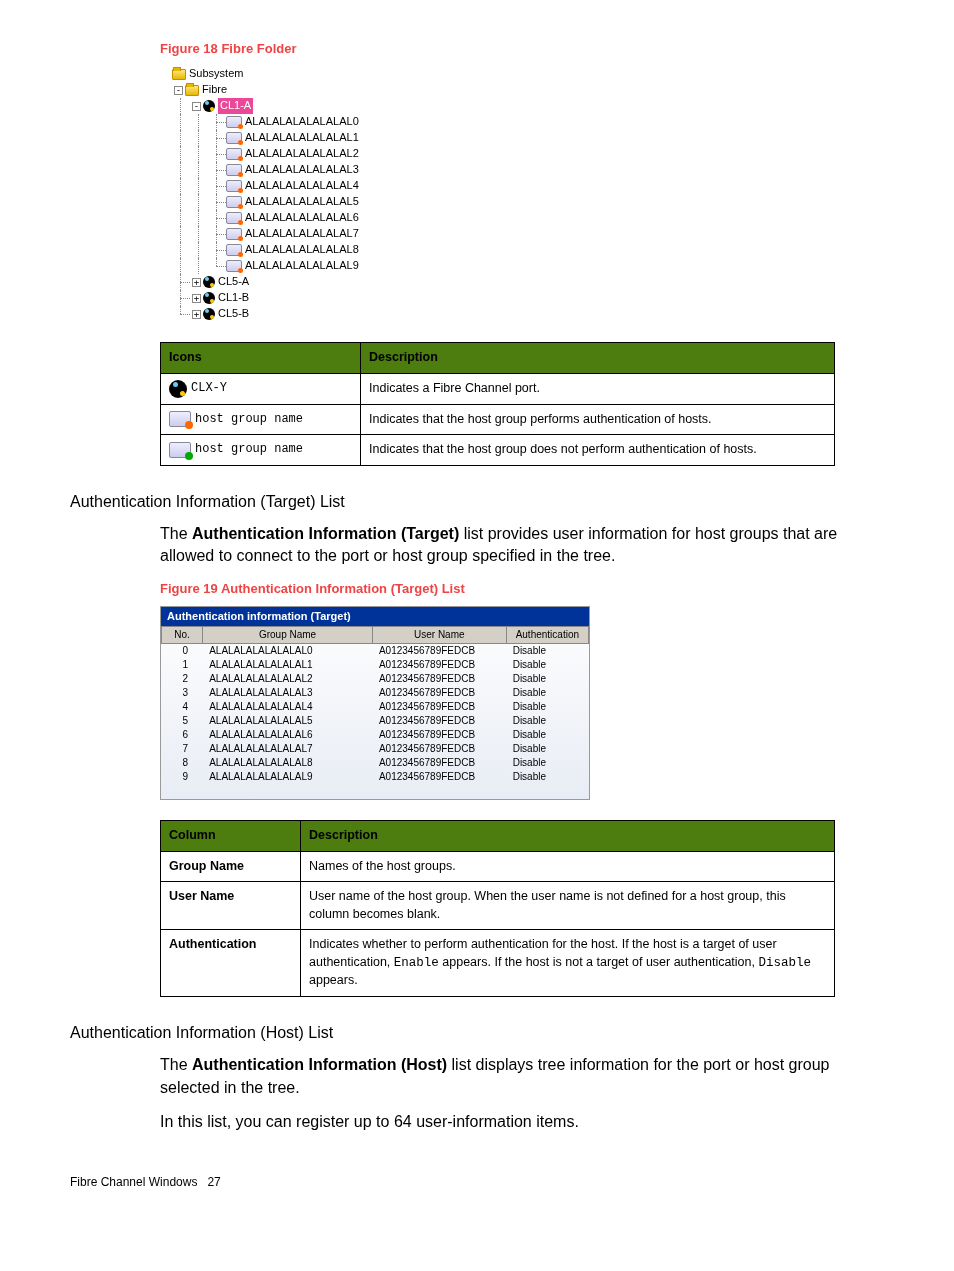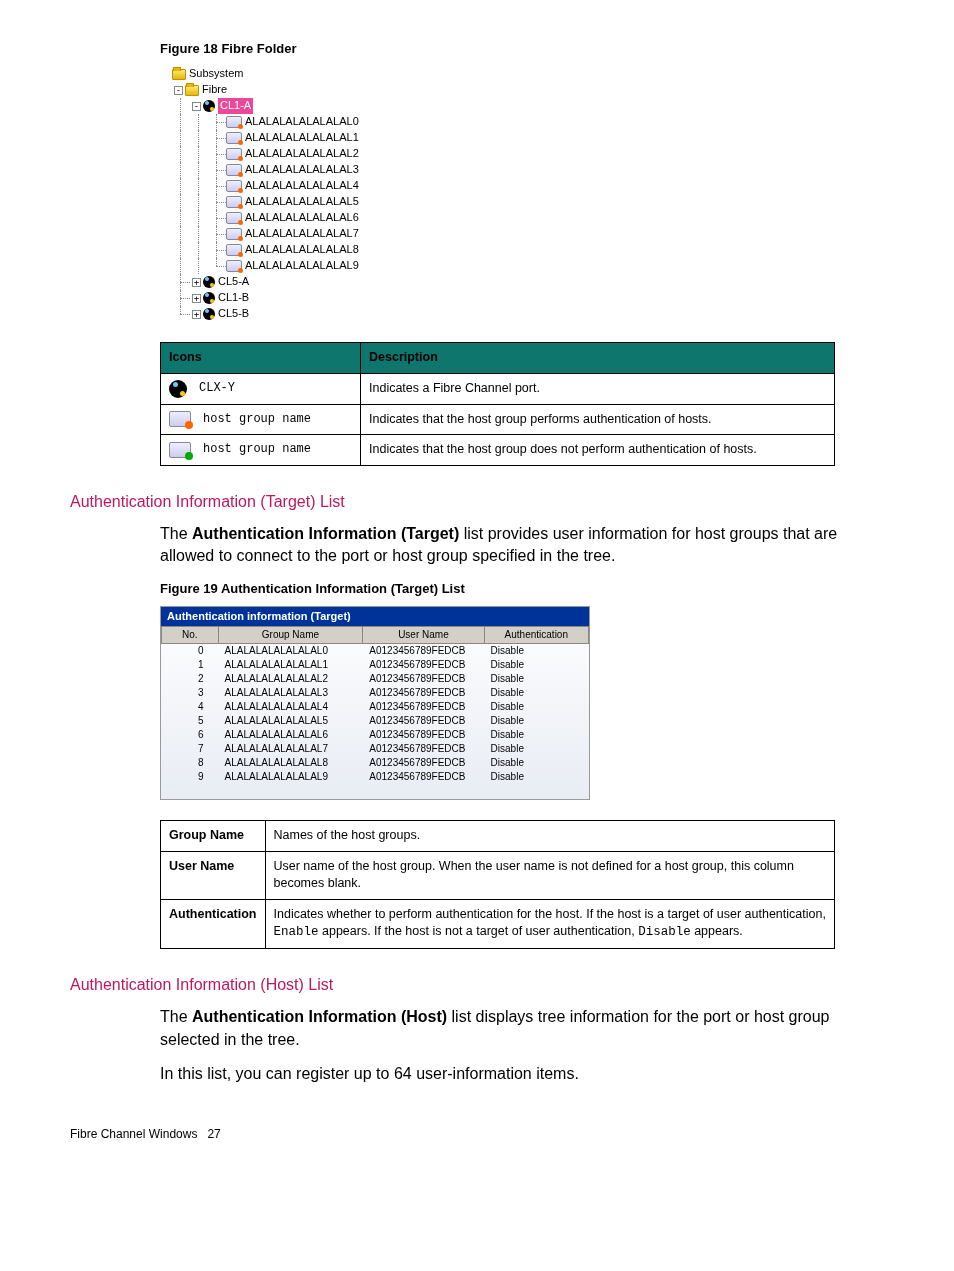--- a/index.html
+++ b/index.html
@@ -6,21 +6,21 @@
     body {
       font-family: Arial, Helvetica, sans-serif;
       font-size: 13px;
       color: #000;
       background: #fff;
       width: 954px;
       padding: 40px 70px 30px 70px;
       line-height: 1.4;
     }
     .figure-caption {
-      color: #000000;
+      color: #ef4444;
       font-weight: bold;
       font-size: 13px;
       margin-bottom: 8px;
       margin-left: 90px;
     }
     .tree-container {
       margin-left: 90px;
       margin-bottom: 20px;
       font-family: Tahoma, sans-serif;
       font-size: 11px;
@@ -141,26 +141,26 @@
     }
     .icon-table th, .icon-table td,
     .column-table th, .column-table td {
       border: 1px solid #000;
       padding: 6px 8px;
       text-align: left;
       vertical-align: top;
     }
     .icon-table th, .column-table th {
       font-weight: bold;
-      background: #0f766e;
+      background: #4d7c0f;
     }
     .icon-cell-content {
       display: flex;
       align-items: center;
-      gap: 12px;
+      gap: 4px;
       font-family: "Courier New", monospace;
       font-size: 12px;
     }
     .port-icon-big {
       display: inline-block;
       width: 18px; height: 18px;
       border-radius: 50%;
       background: #000;
       position: relative;
     }
@@ -193,21 +193,21 @@
       position: absolute;
       width: 8px; height: 8px;
       bottom: -3px; right: -3px;
       border-radius: 50%;
     }
     .host-icon-big.auth::after { background: #f60; }
     .host-icon-big.noauth::after { background: #0a0; }
 
     
     .section-heading {
-      color: #be185d;
+      color: #000000;
       font-size: 16px;
       font-weight: normal;
       margin: 15px 0 10px 0;
     }
     .body-text {
       margin: 0 0 12px 90px;
       font-size: 16px;
     }
     .body-text strong { font-weight: bold; }
 
@@ -230,21 +230,21 @@
     }
     .auth-table {
       width: 100%;
       border-collapse: collapse;
       font-family: Tahoma, sans-serif;
       font-size: 10px;
     }
     .auth-table th {
       background: #d4d0c8;
       border: 1px solid #888;
-      padding: 1px 20px;
+      padding: 1px 4px;
       font-weight: normal;
       text-align: center;
     }
     .auth-table td {
       padding: 0 6px;
       border-right: 1px solid transparent;
       white-space: nowrap;
     }
     .auth-table td:first-child { text-align: right; width: 40px; padding-right: 14px;}
     .auth-table td:nth-child(2) { width: 165px; }
@@ -488,20 +488,24 @@
     <td>ALALALALALALALAL9</td>
     <td>A0123456789FEDCB</td>
     <td>Disable</td>
         </tr>
       </tbody>
   </table>
 </div>
 
 <table class="column-table">
   <tbody>
+      <tr>
+    <th style="width:140px">Column</th>
+    <th>Description</th>
+  </tr>
   <tr>
     <td><strong>Group Name</strong></td>
     <td>Names of the host groups.</td>
   </tr>
   <tr>
     <td><strong>User Name</strong></td>
     <td>User name of the host group. When the user name is not defined for a host group, this column becomes blank.</td>
   </tr>
   <tr>
     <td><strong>Authentication</strong></td>

